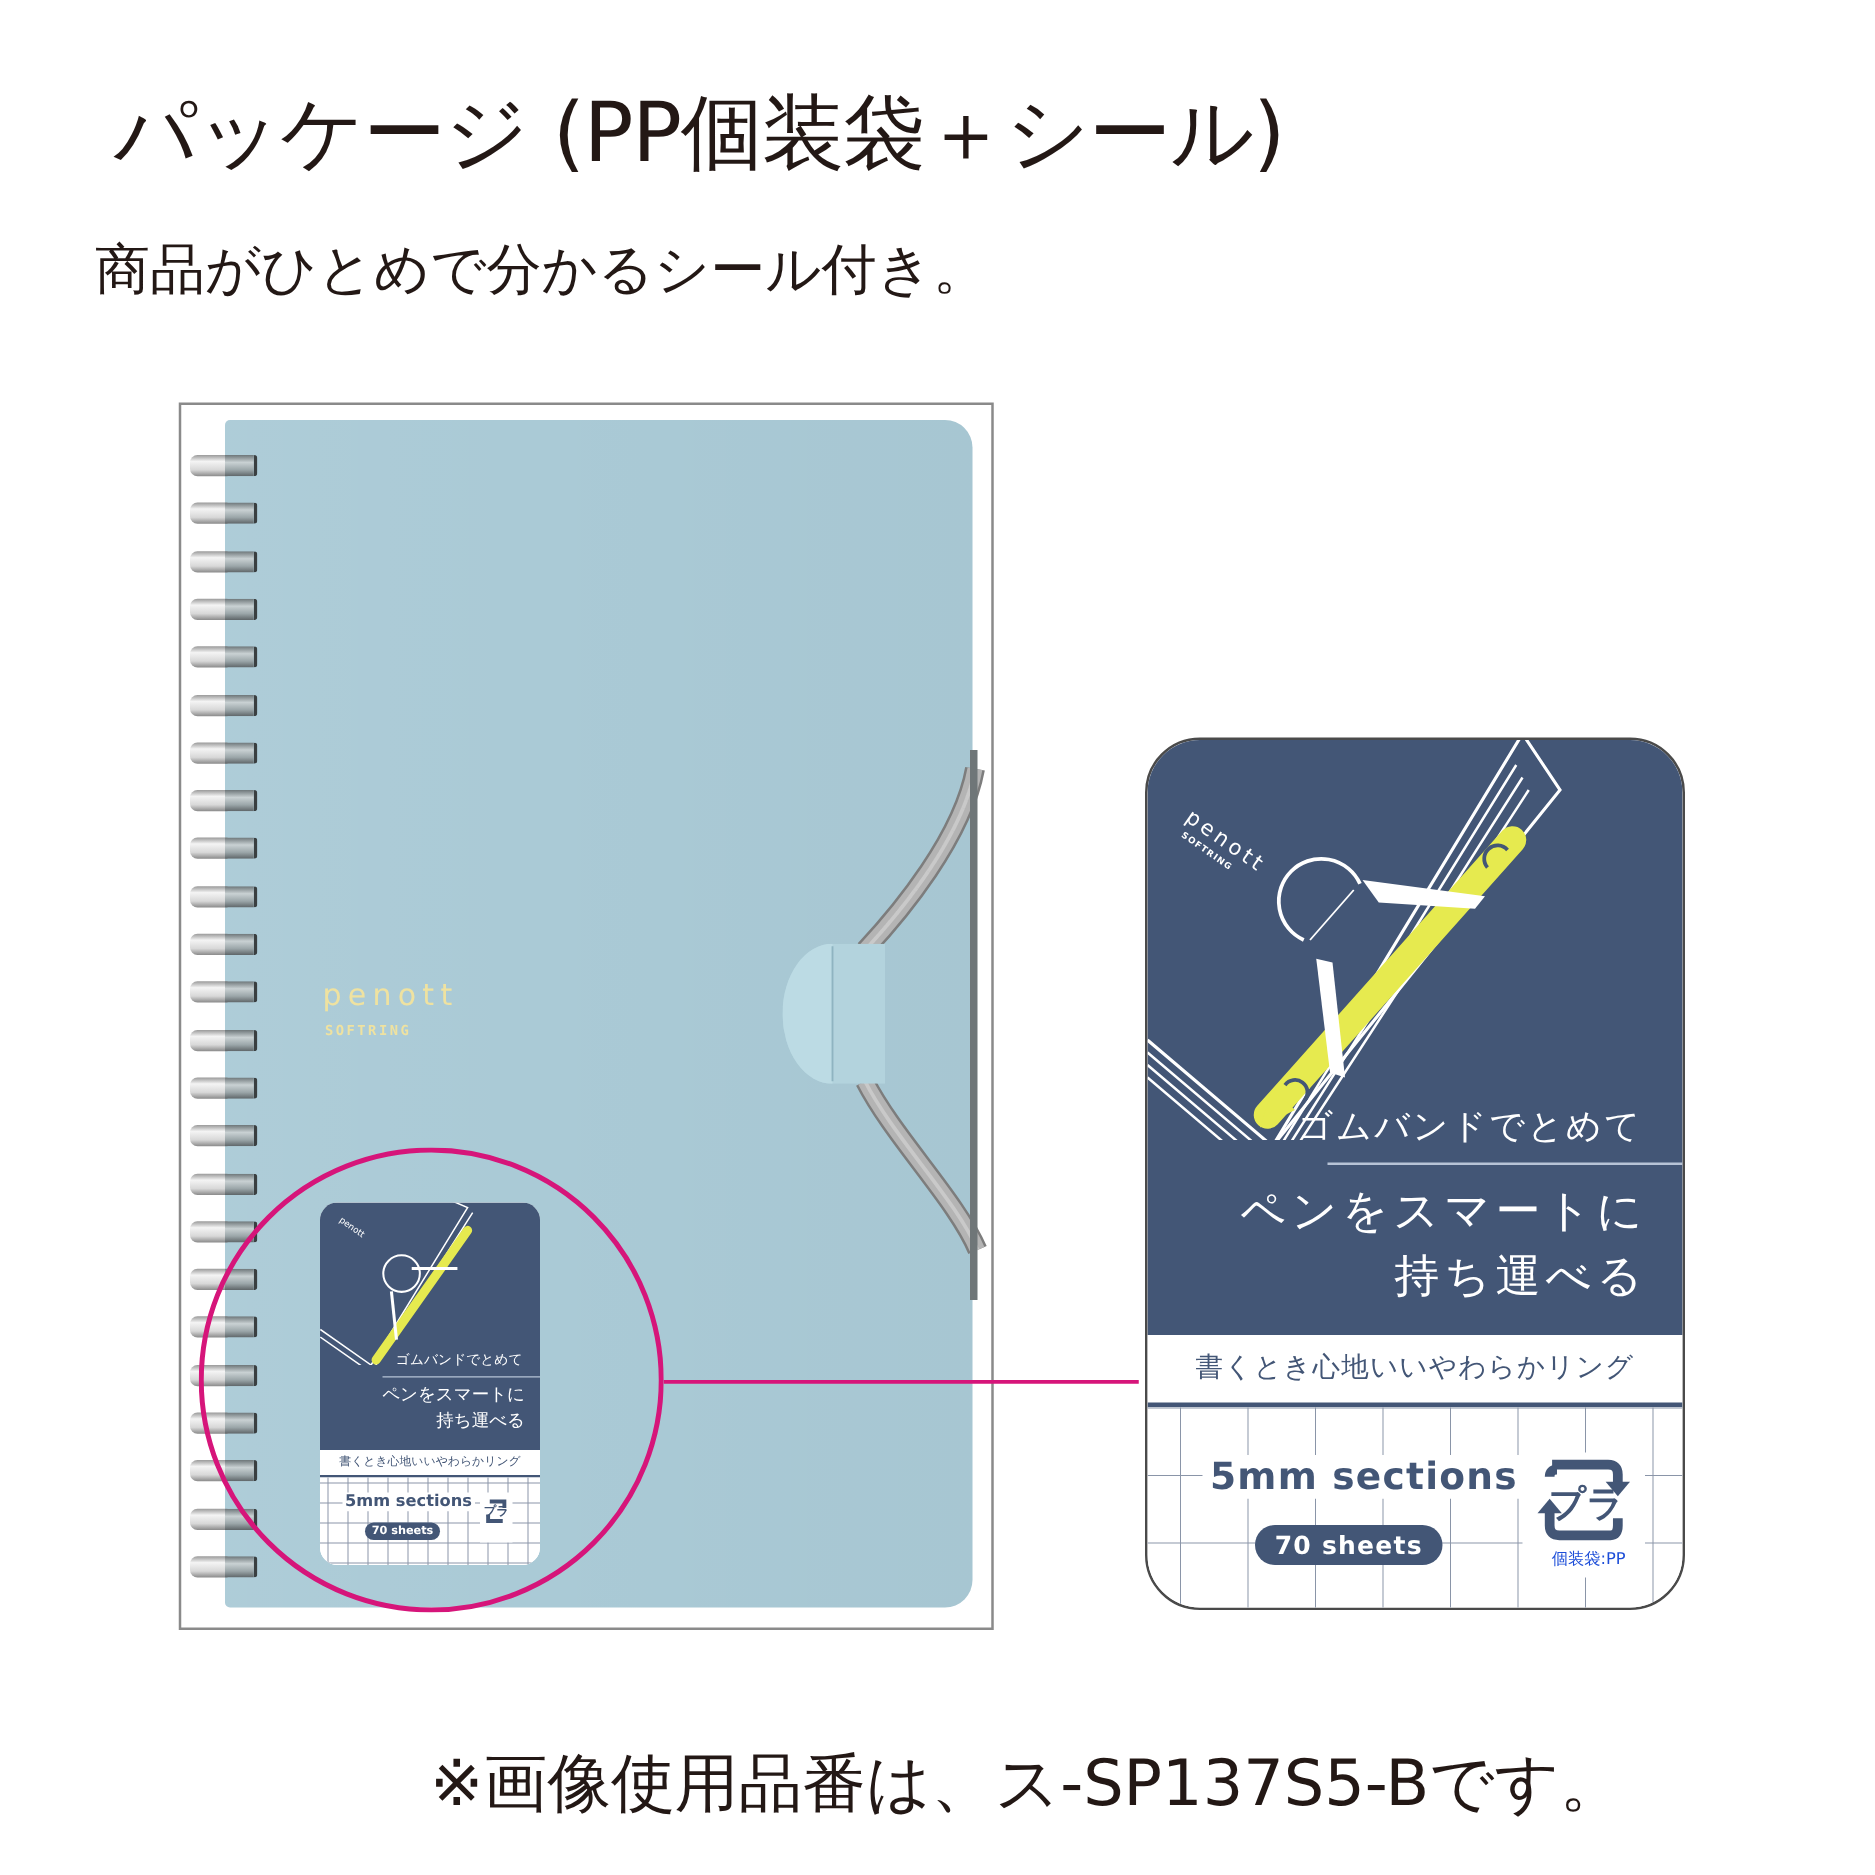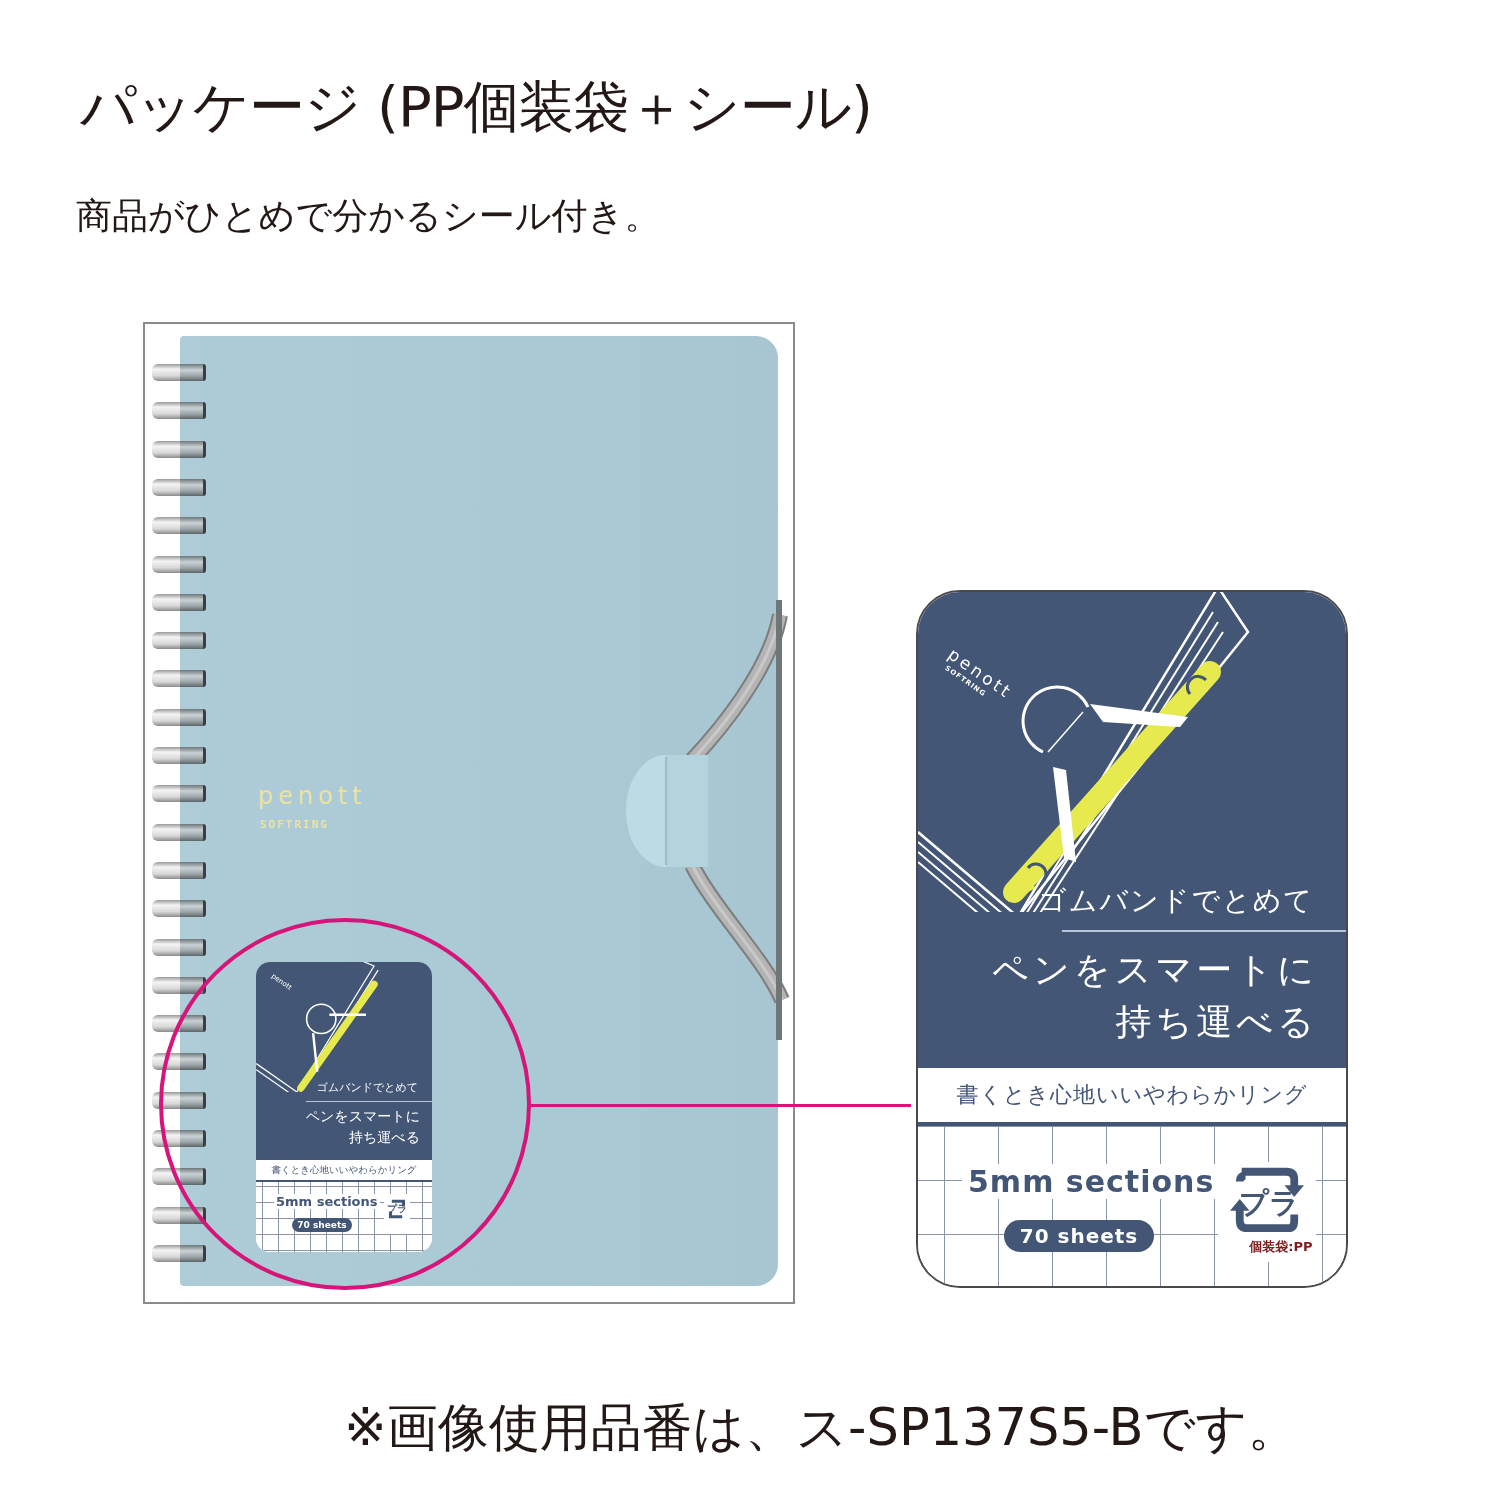--- a/index.html
+++ b/index.html
@@ -1,21 +1,21 @@
 <!DOCTYPE html>
 <html><head>
   <meta charset="utf-8">
   <style>
     html, body { margin: 0; padding: 0; background: #ffffff; }
     body { width: 1500px; height: 1500px; position: relative; overflow: hidden;
            font-family: "DejaVu Sans", "Liberation Sans", sans-serif; color: #231815; }
     .abs { position: absolute; }
 
-    .title { left: 80px; top: 52px; font-size: 56px; font-weight: 500; letter-spacing: -1px; line-height: 110px; white-space: nowrap; color: #231815; }
-    .subtitle { left: 76px; top: 186px; font-size: 36px; line-height: 60px; white-space: nowrap; color: #231815; }
+    .title { left: 91px; top: 52px; font-size: 66px; font-weight: 500; letter-spacing: -1px; line-height: 110px; white-space: nowrap; color: #231815; }
+    .subtitle { left: 76px; top: 186px; font-size: 44px; line-height: 60px; white-space: nowrap; color: #231815; }
     .footnote { left: 344px; top: 1398px; font-size: 51px; line-height: 60px; white-space: nowrap; color: #231815; }
 
     
     .photo-frame { left: 143px; top: 322px; width: 652px; height: 982px; border: 2px solid #8a8a8a; background: #fff; box-sizing: border-box; }
     .cover { left: 180px; top: 336px; width: 598px; height: 950px; background: #aacad6; border-radius: 4px 22px 22px 4px; }
     .cover-shade { left: 180px; top: 336px; width: 598px; height: 950px; border-radius: 4px 22px 22px 4px;
       background: linear-gradient(90deg, rgba(255,255,255,0.05), rgba(255,255,255,0) 40%, rgba(0,0,0,0.02)); }
 
     .ring { left: 152px; width: 54px; height: 17px; }
     .ring .back { position: absolute; left: 0; top: 0; width: 30px; height: 17px; border-radius: 6px 0 0 6px;
@@ -55,21 +55,21 @@
     .st-rule { position: absolute; left: 144px; right: 0; top: 338px; height: 2px; background: #b7c3d6; }
     .st-line2 { position: absolute; right: 28px; top: 352px; font-size: 36px; letter-spacing: 4px; line-height: 52px; color: #fff; text-align: right; white-space: nowrap; }
     .st-strip { position: absolute; left: 0; top: 476px; width: 100%; height: 58px; background: #fff; border-bottom: 4px solid #435676; box-sizing: border-box; }
     .st-strip span { display: block; text-align: center; font-size: 22px; letter-spacing: 1px; line-height: 54px; color: #435676; white-space: nowrap; }
     .st-grid { position: absolute; left: 0; top: 534px; width: 100%; height: 164px;
       background-image: linear-gradient(#8a95a8 1px, transparent 1px), linear-gradient(90deg, #8a95a8 1px, transparent 1px);
       background-size: 54px 54px; background-position: 26px 0px; background-color: #fff; }
     .st-sections { position: absolute; left: 44px; top: 572px; font-size: 30px; font-weight: bold; letter-spacing: 1px; color: #435676; background: #fff; padding: 0 6px; white-space: nowrap; }
     .st-pill { position: absolute; left: 86px; top: 628px; width: 150px; height: 32px; border-radius: 17px; background: #435676; color: #fff; font-size: 20px; font-weight: bold; letter-spacing: 1px; text-align: center; line-height: 32px; }
     .st-recycle { position: absolute; left: 300px; top: 570px; width: 98px; height: 100px; background: #fff; }
-    .st-recycle-label { position: absolute; left: 14px; width: 100%; top: 76px; text-align: center; font-size: 13px; color: #7f1d1d; white-space: nowrap; font-weight: bold; }
+    .st-recycle-label { position: absolute; left: 4px; width: 100%; top: 76px; text-align: center; font-size: 13px; color: #1d4ed8; white-space: nowrap; }
     .st-illus { position: absolute; left: 0; top: 0; width: 432px; height: 320px; }
   </style>
 </head>
 <body>
 
 <div class="abs title">パッケージ (PP個装袋＋シール)</div>
 <div class="abs subtitle">商品がひとめで分かるシール付き。</div>
 
 <div class="abs photo-frame"></div>
 <div class="abs cover"></div>

